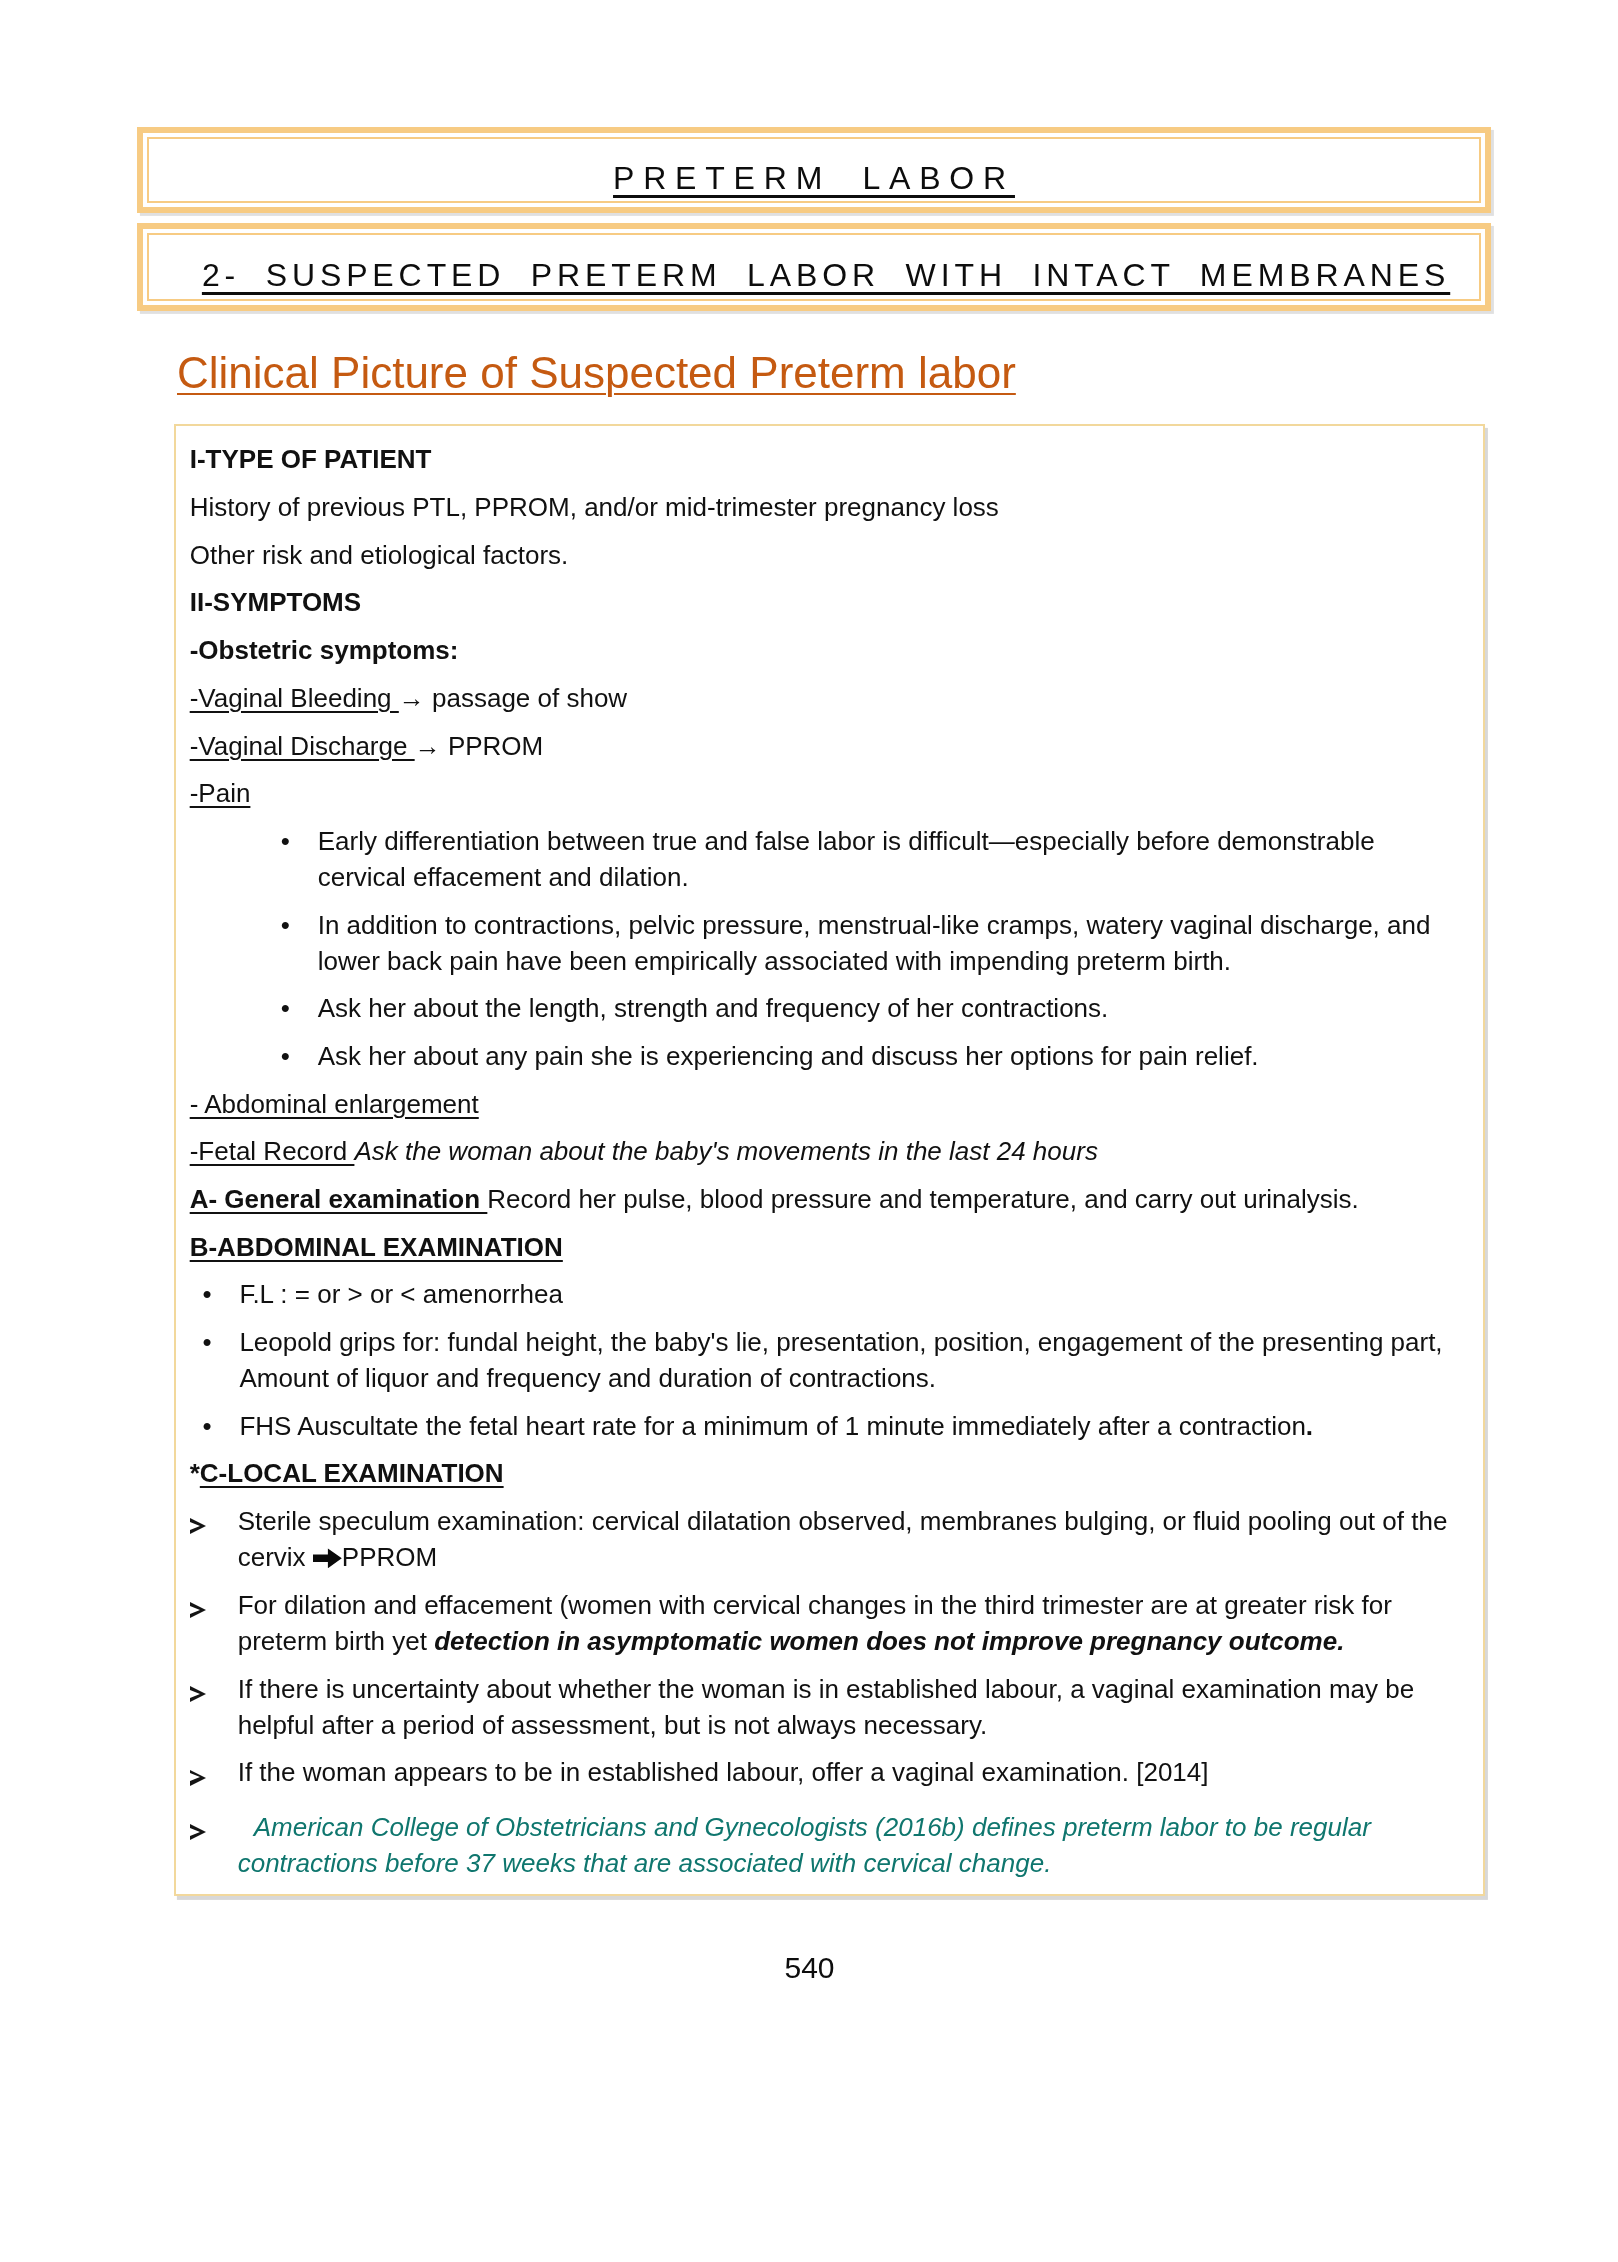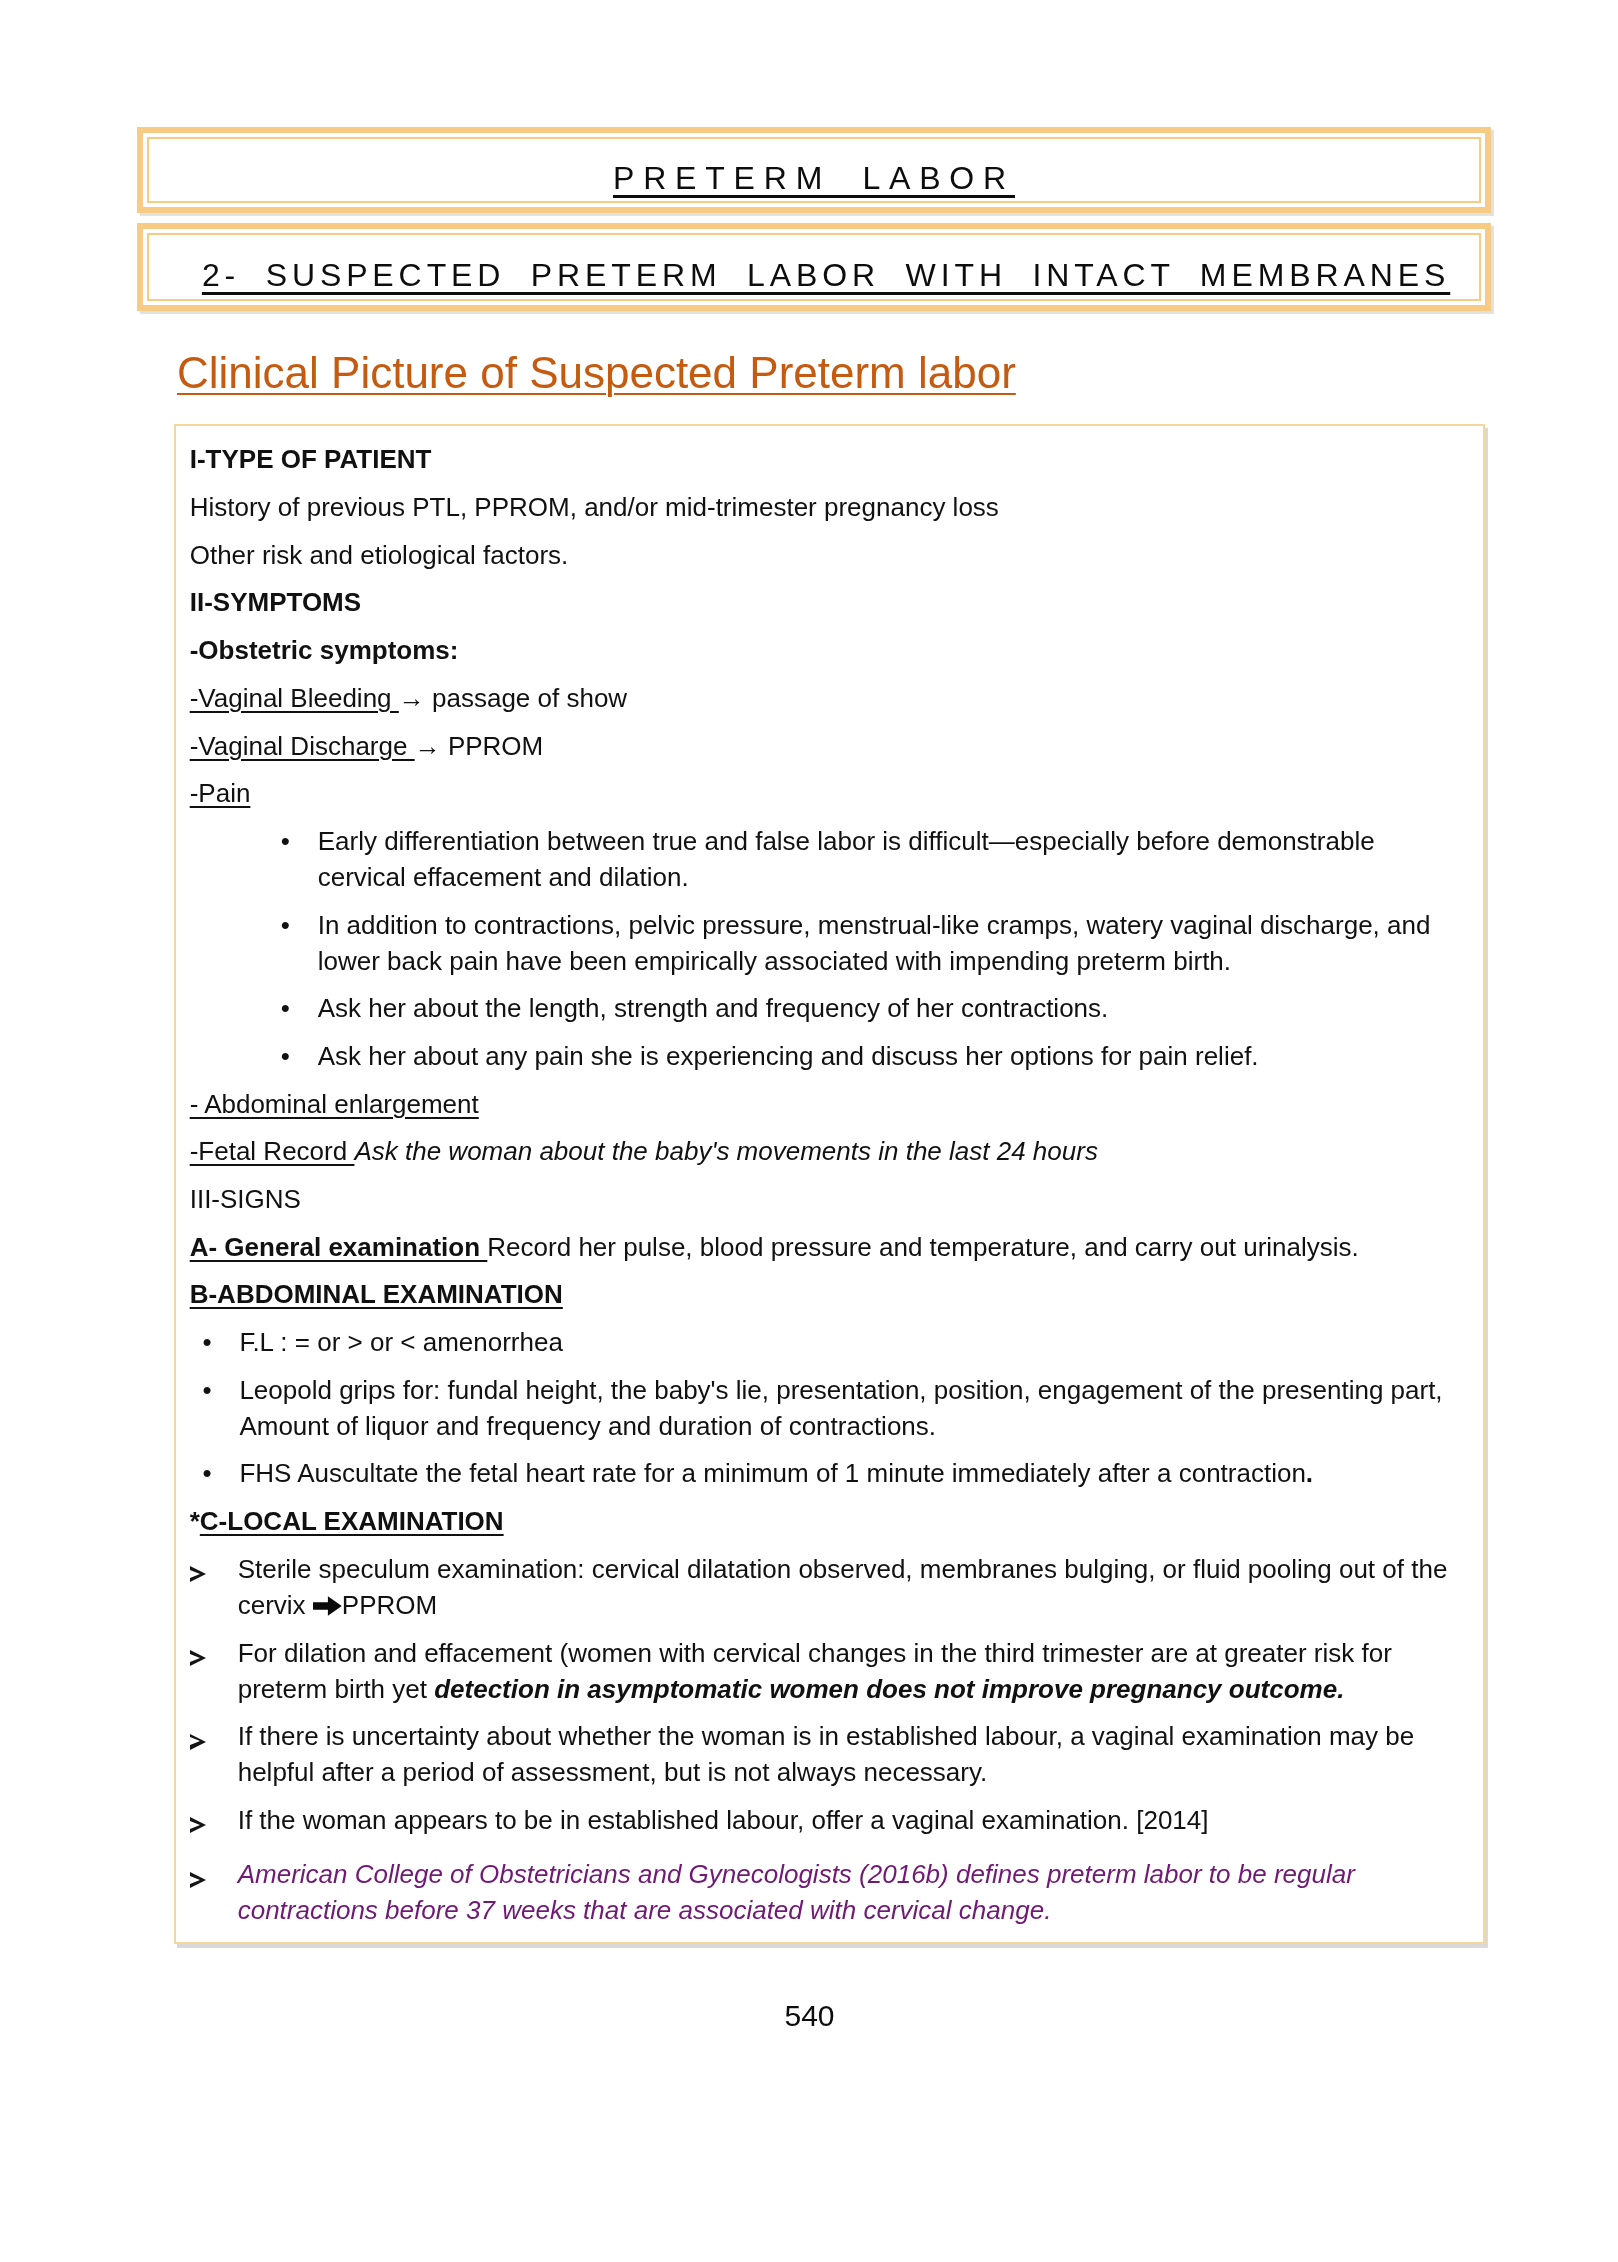--- a/index.html
+++ b/index.html
@@ -79,21 +79,21 @@
   
   .bullet1{padding-left:12.7px;}
   .bullet1 .marker{width:37px;}
   .bullet2{padding-left:91px;}
   .bullet2 .marker{width:37px;}
   .arrowitem .marker{width:48px;padding-top:6.8px;}
   
   .b{font-weight:bold;}
   .i{font-style:italic;}
   .u{text-decoration:underline;text-decoration-thickness:2px;text-underline-offset:3.9px;}
-  .quote{color:#701a75;}
+  .quote{color:#0f766e;margin-left:16px;}
   
   .solid-arrow{
     display:inline-block;
     width:29px;height:23.4px;
     background:#0a0a0a;
     vertical-align:-3.9px;
     clip-path:polygon(0% 34%,52% 34%,52% 8%,100% 50%,52% 92%,52% 66%,0% 66%);
   }
   
   .arrowhead{
@@ -163,21 +163,20 @@
         <div class="p bullet2 row">
           <span class="marker dot">•</span>
           <span class="btxt"><span>Ask her about the length, strength and frequency of her contractions.</span></span>
         </div>
         <div class="p bullet2 row">
           <span class="marker dot">•</span>
           <span class="btxt"><span>Ask her about any pain she is experiencing and discuss her options for pain relief.</span></span>
         </div>
         <div class="p para"><span class="u">- Abdominal enlargement</span></div>
         <div class="p para"><span class="u">-Fetal Record </span><span class="i">Ask the woman about the baby's movements in the last 24 hours</span></div>
-        <div class="p para"><span>III-SIGNS</span></div>
         <div class="p para"><span class="b u">A- General examination </span><span>Record her pulse, blood pressure and temperature, and carry out urinalysis.</span></div>
         <div class="p para"><span class="b u">B-ABDOMINAL EXAMINATION</span></div>
         <div class="p bullet1 row">
           <span class="marker dot">•</span>
           <span class="btxt"><span>F.L : = or &gt; or &lt; amenorrhea</span></span>
         </div>
         <div class="p bullet1 row">
           <span class="marker dot">•</span>
           <span class="btxt"><span>Leopold grips for: fundal height, the baby's lie, presentation, position, engagement of the presenting part, Amount of liquor and frequency and duration of contractions.</span></span>
         </div>

